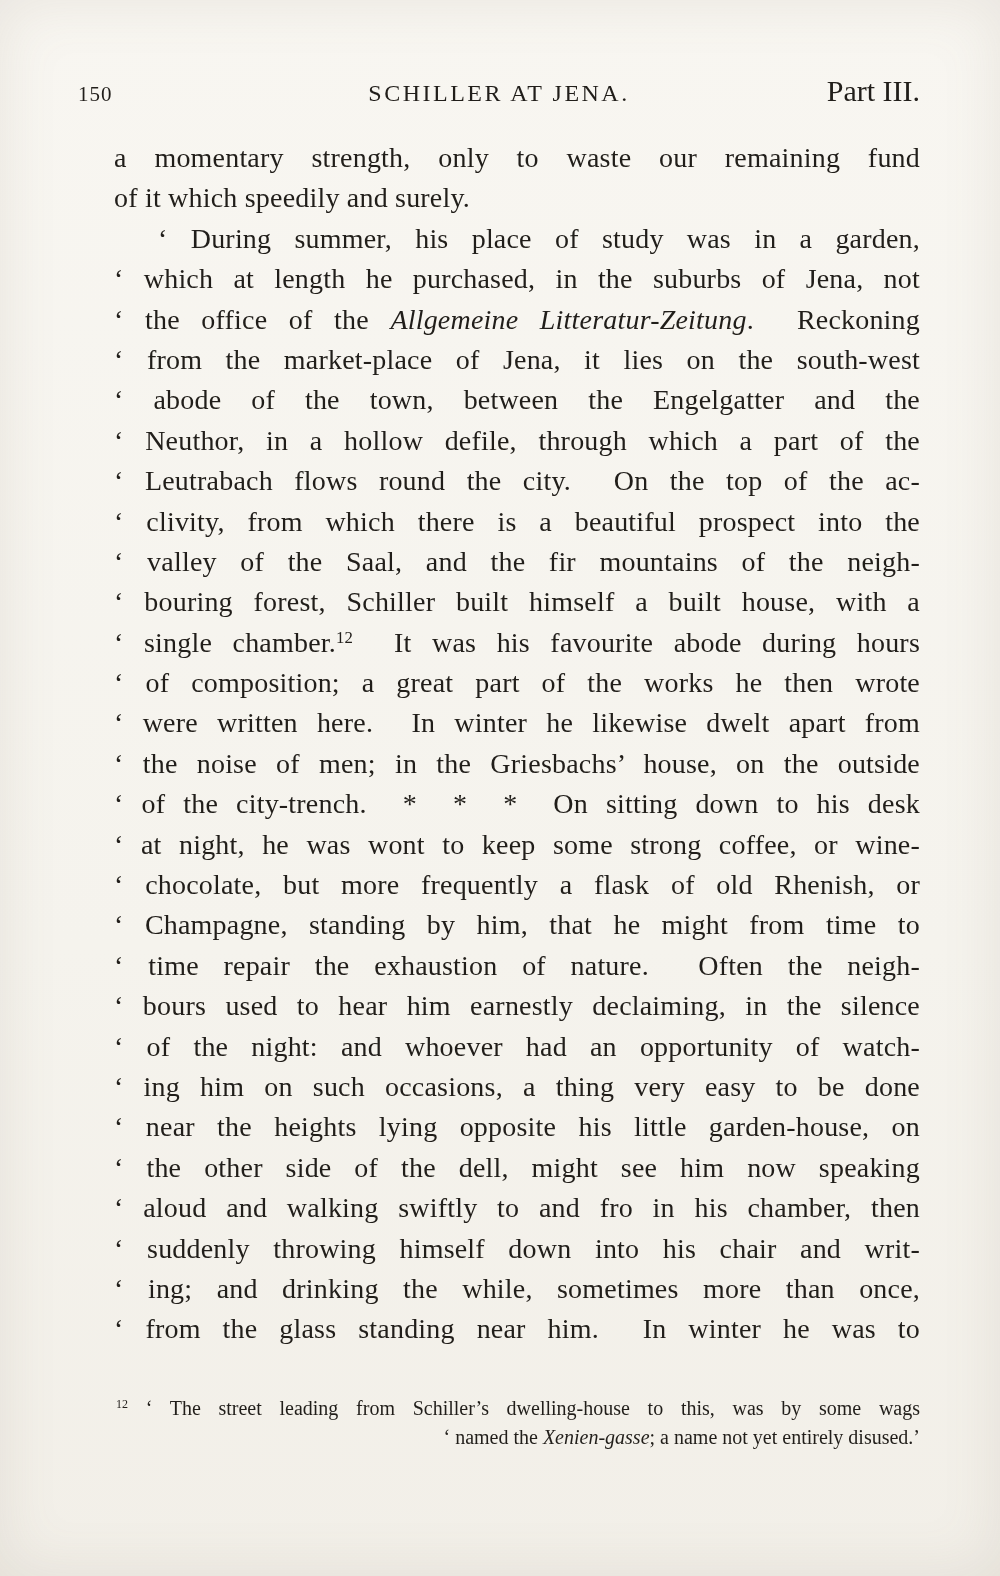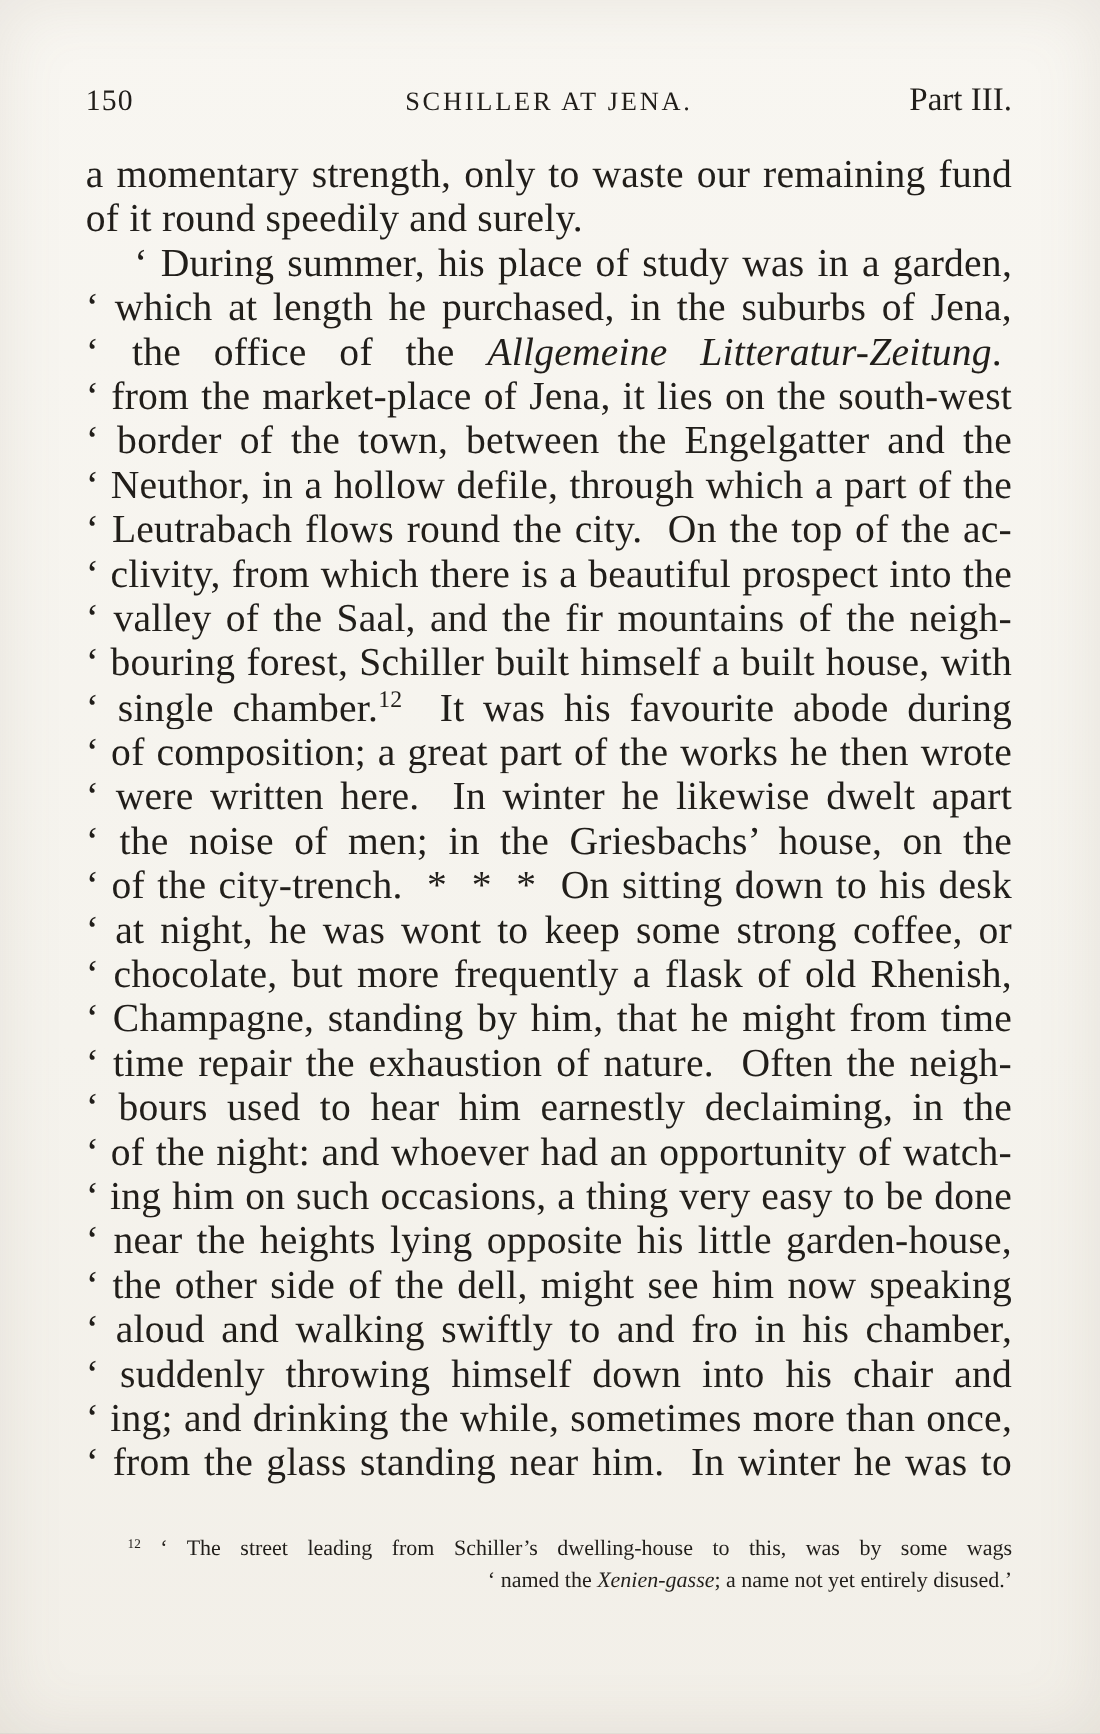--- a/index.html
+++ b/index.html
@@ -16,32 +16,33 @@
     color: #211e1a;
     padding: 74px 80px 0 78px;
     box-shadow: inset 0 0 60px rgba(120,110,90,0.12);
     overflow: hidden;
   }
   .page-header {
     display: flex;
     align-items: baseline;
     margin-bottom: 30px;
   }
-  .pg-num   { width: 150px; font-size: 27px; letter-spacing: 1px; }
+  .pg-num   { width: 150px; font-size: 21px; letter-spacing: 1px; }
   .pg-title { flex: 1; text-align: center; font-size: 24px; letter-spacing: 2.5px; }
   .pg-part  { width: 150px; text-align: right; font-size: 30px; }
 
   .body-text { }
   .line {
-    font-size: 36px;
+    font-size: 28px;
     line-height: 40.4px;
     height: 40.4px;
     overflow: hidden;
     text-align: justify;
     letter-spacing: 0.2px;
+    margin-left: 36px;
   }
   .line::after { content: ""; display: inline-block; width: 100%; }
   .line.nojust { text-align: left; }
   .line.nojust::after { content: none; }
   .line.indent { padding-left: 44px; }
 
   .italic { font-style: italic; }
   .sup { font-size: 0.6em; vertical-align: 0.55em; line-height: 0; }
 
   .footnote { margin-top: 44px; }
@@ -63,26 +64,26 @@
 <div class="page">
 
   <header class="page-header">
     <span class="pg-num">150</span>
     <span class="pg-title">SCHILLER AT JENA.</span>
     <span class="pg-part">Part III.</span>
   </header>
 
   <main class="body-text" id="body-lines">
       <div class="line"><span>a momentary strength, only to waste our remaining fund</span></div>
-      <div class="line nojust"><span>of it round speedily and surely.</span></div>
+      <div class="line nojust"><span>of it which speedily and surely.</span></div>
       <div class="line indent"><span>‘ During summer, his place of study was in a garden,</span></div>
       <div class="line"><span>‘ which at length he purchased, in the suburbs of Jena, not</span></div>
       <div class="line"><span>‘ the office of the </span><span class="italic">Allgemeine Litteratur-Zeitung</span><span>.&nbsp; Reckoning</span></div>
       <div class="line"><span>‘ from the market-place of Jena, it lies on the south-west</span></div>
-      <div class="line"><span>‘ border of the town, between the Engelgatter and the</span></div>
+      <div class="line"><span>‘ abode of the town, between the Engelgatter and the</span></div>
       <div class="line"><span>‘ Neuthor, in a hollow defile, through which a part of the</span></div>
       <div class="line"><span>‘ Leutrabach flows round the city.&nbsp; On the top of the ac-</span></div>
       <div class="line"><span>‘ clivity, from which there is a beautiful prospect into the</span></div>
       <div class="line"><span>‘ valley of the Saal, and the fir mountains of the neigh-</span></div>
       <div class="line"><span>‘ bouring forest, Schiller built himself a built house, with a</span></div>
       <div class="line"><span>‘ single chamber.</span><span class="sup">12</span><span>&nbsp; It was his favourite abode during hours</span></div>
       <div class="line"><span>‘ of composition; a great part of the works he then wrote</span></div>
       <div class="line"><span>‘ were written here.&nbsp; In winter he likewise dwelt apart from</span></div>
       <div class="line"><span>‘ the noise of men; in the Griesbachs’ house, on the outside</span></div>
       <div class="line"><span>‘ of the city-trench.&nbsp; *&nbsp; *&nbsp; *&nbsp; On sitting down to his desk</span></div>

